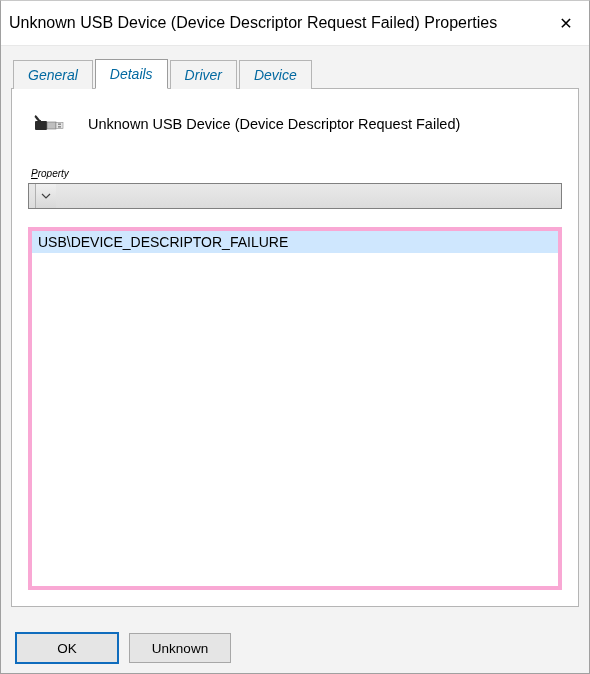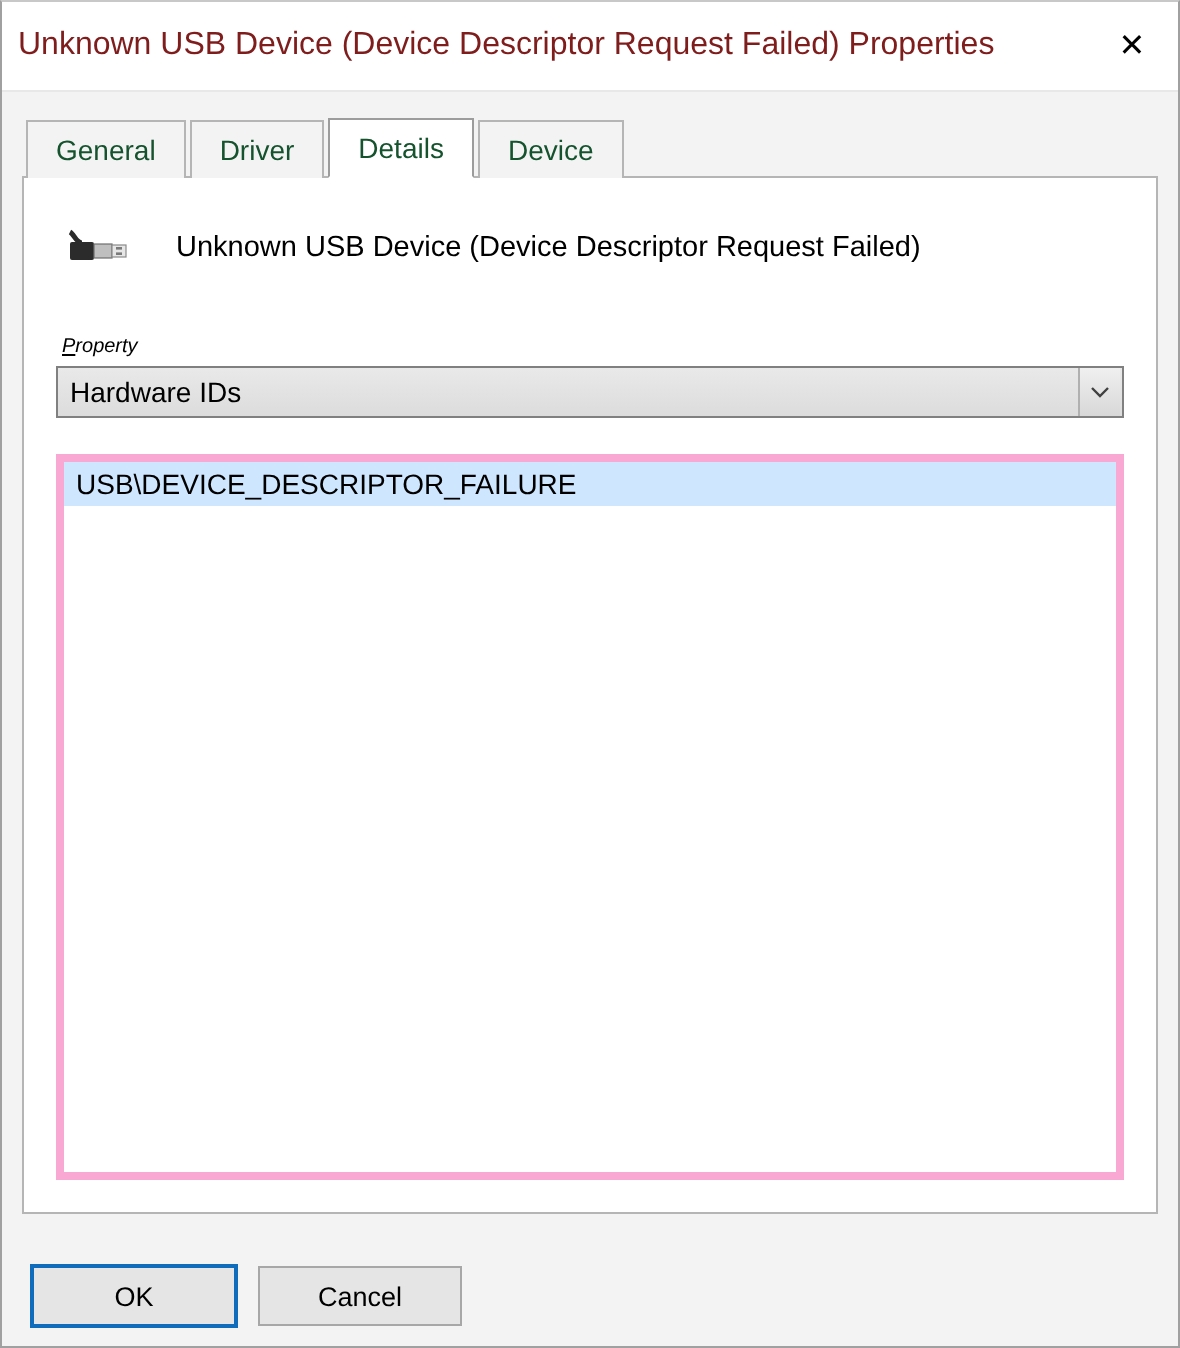--- a/index.html
+++ b/index.html
@@ -23,21 +23,21 @@
   .titlebar {
     height: 44px;
     display: flex;
     align-items: center;
     padding: 0 0 0 8px;
     border-bottom: 1px solid #e8e8e8;
   }
   .titlebar .title {
     flex: 1;
     font-size: 16px;
-    color: #7f1d1d;
+    color: #000000;
     white-space: nowrap;
     overflow: hidden;
     text-overflow: ellipsis;
   }
   .titlebar .close {
     width: 46px;
     height: 44px;
     display: flex;
     align-items: center;
     justify-content: center;
@@ -56,25 +56,26 @@
     display: flex;
     align-items: flex-end;
     padding: 8px 12px 0 12px;
     background: #f3f3f3;
   }
   .tab {
     padding: 6px 14px 6px 14px;
     border: 1px solid #b5b5b5;
     border-bottom: none;
     background: #f3f3f3;
-    color: #14532d;
+    color: #0369a1;
     position: relative;
     top: 1px;
     margin-right: 2px;
     font-size: 14px;
+    font-style: italic;
   }
   .tab.active {
     background: #fff;
     border: 1px solid #9c9c9c;
     border-bottom: 1px solid #fff;
     z-index: 2;
   }
 
   .tabpanel {
     flex: 1;
@@ -180,22 +181,22 @@
     <div class="title">Unknown USB Device (Device Descriptor Request Failed) Properties</div>
     <div class="close">
       <span>✕</span>
     </div>
   </div>
 
   <div class="client">
 
     <div class="tabstrip">
       <div class="tab">General</div>
+      <div class="tab active">Details</div>
       <div class="tab">Driver</div>
-      <div class="tab active">Details</div>
       <div class="tab">Device</div>
     </div>
 
     <div class="tabpanel">
 
       <div class="device-header">
         <span>
           <svg width="40" height="30" viewBox="0 0 40 30">
             <g>
               <rect x="3" y="14" width="12" height="9" rx="1" fill="#2b2b2b"></rect>
@@ -207,35 +208,34 @@
             </g>
           </svg>
         </span>
         <div class="dev-name">Unknown USB Device (Device Descriptor Request Failed)</div>
       </div>
 
       <div class="field-label">
         <span class="u">P</span><span>roperty</span>
       </div>
       <div class="dropdown">
-        <div class="dd-text">Hardware IDs</div>
         <div class="dd-btn">
           <svg width="10" height="10" viewBox="0 0 10 10">
             <path d="M1 3 L5 7 L9 3" stroke="#404040" stroke-width="1.2" fill="none"></path>
           </svg>
         </div>
       </div>
 
       <div class="spacer-v"></div>
 
       <div class="listbox">
         <div class="item selected">USB\DEVICE_DESCRIPTOR_FAILURE</div>
       </div>
 
     </div>
 
     <div class="buttonbar">
       <div class="btn default">OK</div>
-      <div class="btn">Cancel</div>
+      <div class="btn">Unknown</div>
     </div>
 
   </div>
 </div>
 
 </body></html>

